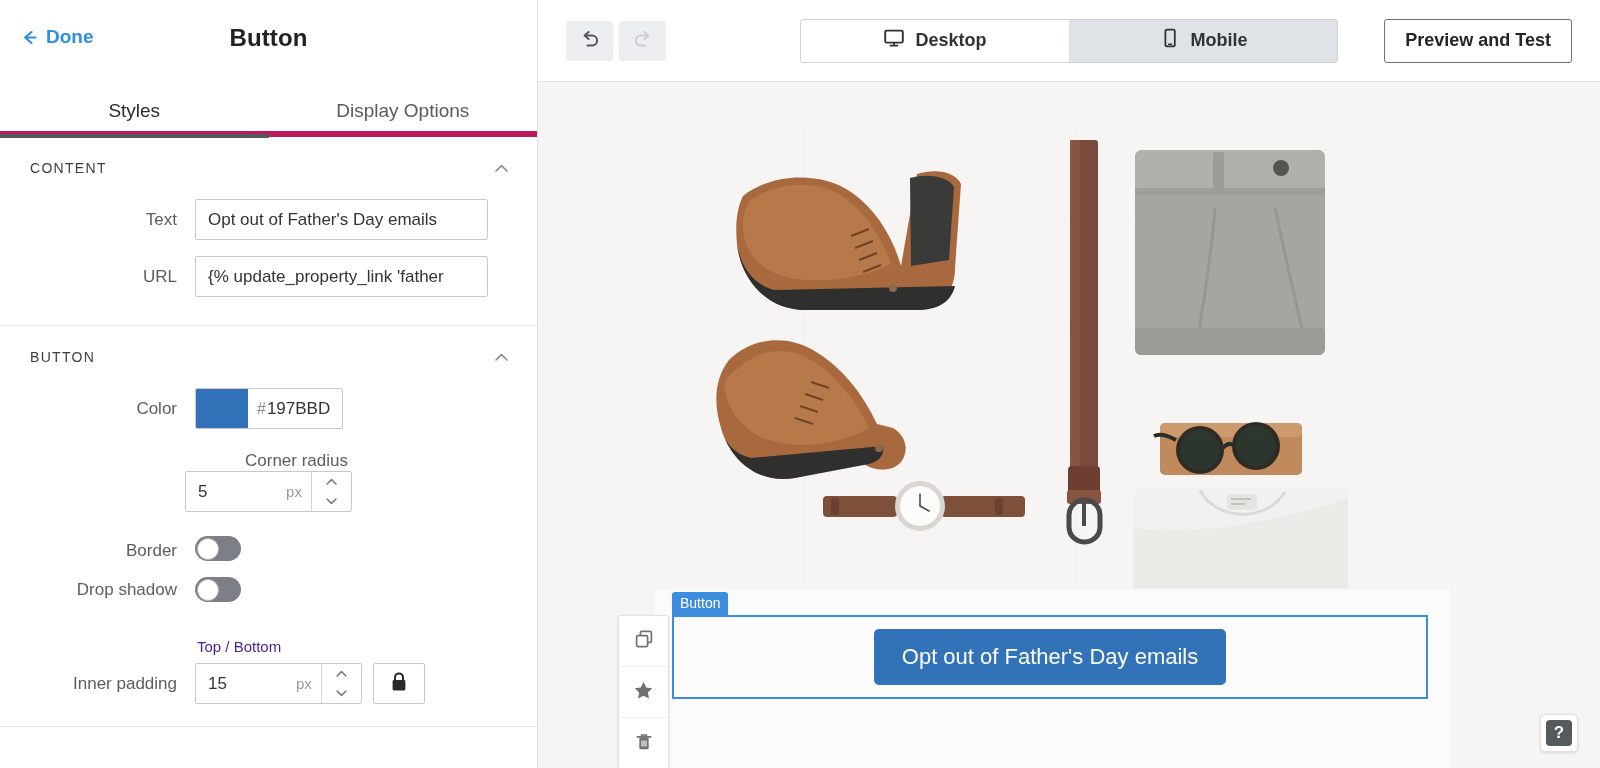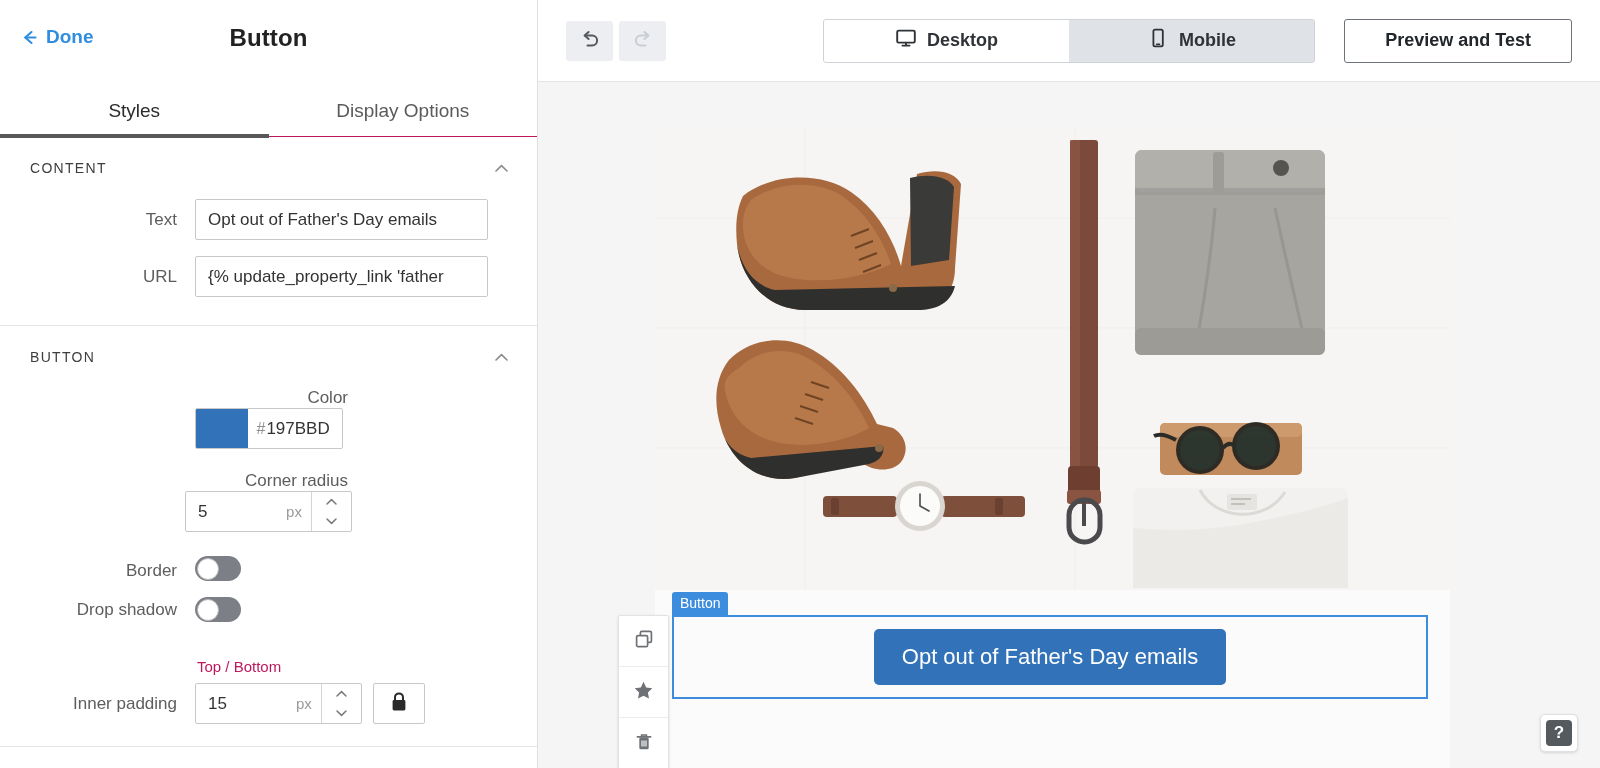--- a/index.html
+++ b/index.html
@@ -68,21 +68,21 @@
     font-size: 24px;
     font-weight: bold;
     color: #222222;
     letter-spacing: 0.1px;
   }
 
   
   .tabs {
     display: flex;
     height: 52px;
-    border-bottom: 1px solid #be185d;
+    border-bottom: 6px solid #be185d;
     position: relative;
   }
   .tab {
     flex: 1;
     display: flex;
     align-items: center;
     justify-content: center;
     font-size: 19px;
     color: #5a5a5a;
     cursor: pointer;
@@ -248,21 +248,21 @@
   }
 
   
   .pad-group {
     display: flex;
     align-items: flex-end;
     gap: 11px;
   }
   .pad-col .pad-cap {
     font-size: 15px;
-    color: #be185d;
+    color: #4c1d95;
     margin-bottom: 8px;
     padding-left: 2px;
   }
   .lock-btn {
     width: 52px;
     height: 41px;
     border: 1px solid #c8c8c8;
     border-radius: 2px;
     background: #fff;
     display: flex;
@@ -305,21 +305,21 @@
     cursor: pointer;
     color: #55595e;
   }
   .hist-btn.disabled { color: #c9ced4; cursor: default; }
 
   .device-switch {
     position: absolute;
     left: 50%;
     transform: translateX(-50%);
     display: flex;
-    width: 492px;
+    width: 538px;
     height: 44px;
     border-radius: 3px;
     overflow: hidden;
     border: 1px solid #cfd3d8;
     background: #dfe2e6;
   }
   .device-opt {
     flex: 1;
     display: flex;
     align-items: center;
@@ -332,21 +332,21 @@
   }
   .device-opt.active {
     background: #ffffff;
   }
   .device-opt:not(.active) { background: #dfe2e6; }
 
   .preview-btn {
     position: absolute;
     right: 28px;
     height: 44px;
-    padding: 0 40px;
+    padding: 0 20px;
     border: 1px solid #6d7278;
     border-radius: 3px;
     background: #ffffff;
     font-size: 18px;
     font-weight: bold;
     color: #22262a;
     display: flex;
     align-items: center;
     cursor: pointer;
     font-family: "Liberation Sans", sans-serif;
@@ -519,21 +519,21 @@
     <section class="section">
       <div class="section-head">
         <span class="s-title">BUTTON</span>
         <span class="chev">
           <svg width="19" height="19" viewBox="0 0 19 19">
             <path d="M4 12 L9.5 6.6 L15 12" fill="none" stroke="#8a8a8a" stroke-width="1.6" stroke-linecap="round" stroke-linejoin="round"></path>
           </svg>
         </span>
       </div>
 
-      <div class="row" style="margin-bottom:22px;flex-direction:column;">
+      <div class="row" style="margin-bottom:22px;">
         <div class="row-label">Color</div>
         <div class="color-field">
           <div class="color-swatch" id="swatch" style="background: rgb(50, 114, 184);"></div>
           <div class="color-text">
             <span class="hash">#</span>
               <span>197BBD</span>
           </div>
         </div>
       </div>
 

